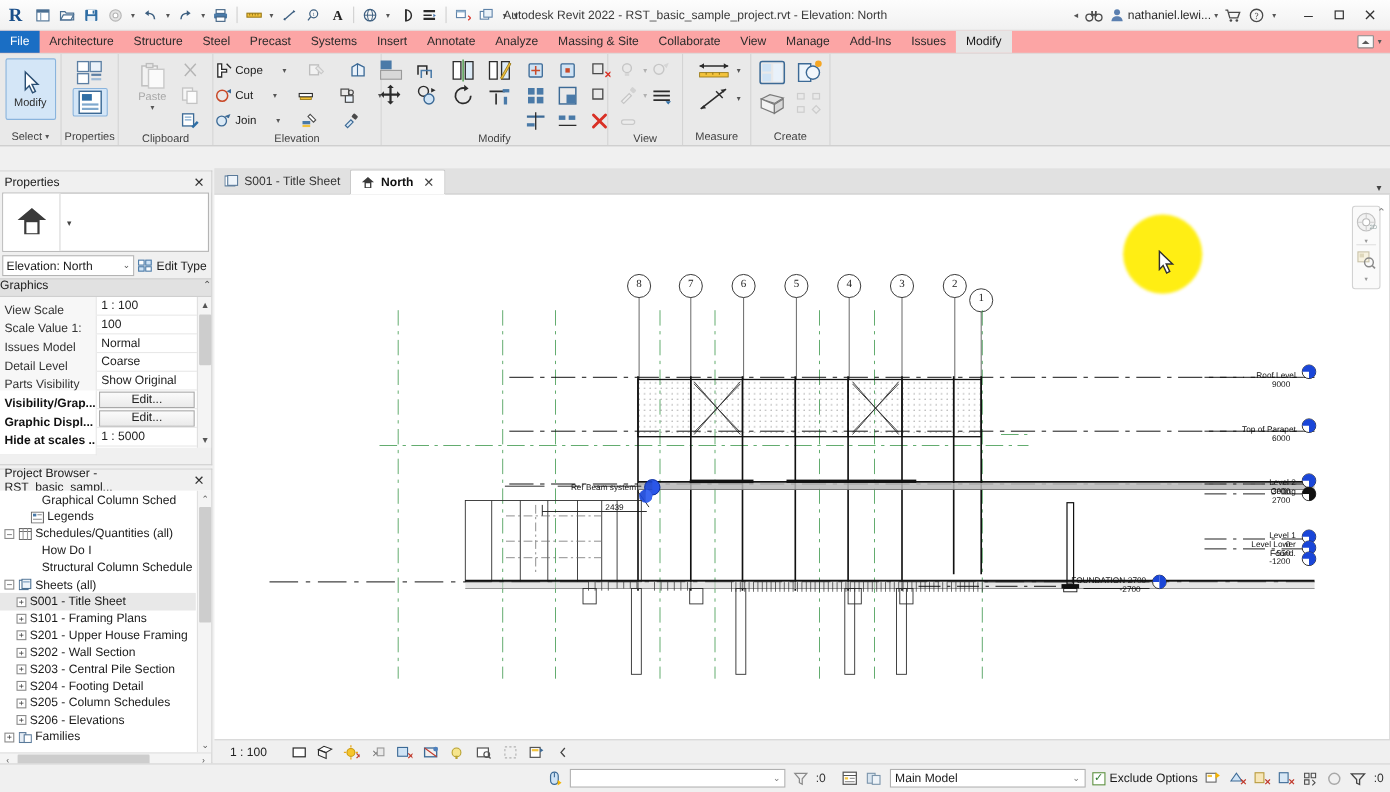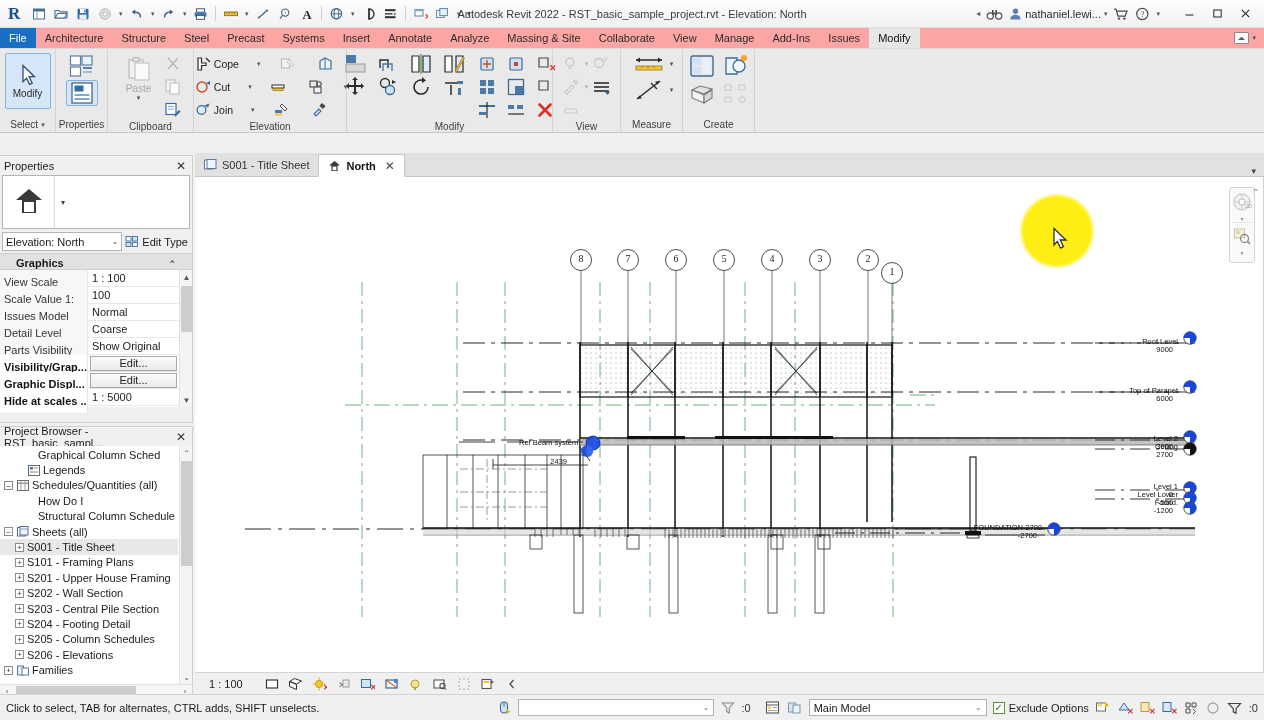--- a/index.html
+++ b/index.html
@@ -118,22 +118,22 @@
   .type-txt { flex: 1; display: flex; flex-direction: column; justify-content: center; padding-left: 6px; font-size: 11px; color: #1a1a1a; }
   .type-caret { width: 16px; display: flex; align-items: center; justify-content: center; font-size: 8px; color: #444; }
   .sel-row { display: flex; align-items: center; gap: 3px; margin: 3px 2px 2px 2px; }
   .sel-combo {
     flex: 1; height: 19px; background: #fff; border: 1px solid #b4b4b4;
     display: flex; align-items: center; padding: 0 3px; font-size: 11px;
   }
   .sel-combo .cv { flex: 1; }
   .edit-type { display: flex; align-items: center; gap: 3px; font-size: 11px; padding-right: 2px; }
   .grp-head {
-    height: 17px; background: #e1e1e1; display: flex; align-items: flex-end;
-    padding: 0 16px; font-size: 11px; font-weight: bold; color: #1a1a1a;
+    height: 17px; background: #e1e1e1; display: flex; align-items: flex-start;
+    padding: 0 0; font-size: 11px; font-weight: normal; color: #1a1a1a;
     border-top: 1px solid #cfcfcf; border-bottom: 1px solid #cfcfcf;
   }
   .ptable { background: #fff; }
   .prow { display: flex; height: 17px; align-items: stretch; font-size: 11px; }
   .pk {
     width: 88px; padding: 12px 4px; display: flex; align-items: center;
     color: #333; border-bottom: 1px solid #e8e8e8; border-right: 1px solid #e8e8e8;
     background: #f7f7f7; overflow: hidden; white-space: nowrap;
   }
   .pk.bold { font-weight: bold; color: #111; background:#fff; }
@@ -1551,21 +1551,20 @@
         </svg>
     </span>
     <span class="vcbtn">
       <svg width="10" height="12" viewBox="0 0 10 12">
           <path d="M6.5 2L3 6l3.5 4" fill="none" stroke="#444" stroke-width="1.2"></path>
         </svg>
     </span>
   </div>
 
   <div class="statusbar">
-    <span class="status-msg">Click to select, TAB for alternates, CTRL adds, SHIFT unselects.</span>
     <span style="flex:1;"></span>
     <span class="sb-ico">
       <svg width="16" height="16" viewBox="0 0 16 16">
           <rect x="4.5" y="2" width="7" height="11" rx="3.4" fill="#cfe3f5" stroke="#3c6a96" stroke-width="1.1"></rect>
           <line x1="8" y1="2.5" x2="8" y2="6.5" stroke="#3c6a96" stroke-width="1"></line>
           <path d="M11 9l3.5 2.5L11 14z" fill="#f5b400"></path>
         </svg>
     </span>
     <span class="sb-input">
       <span class="cv"></span>

